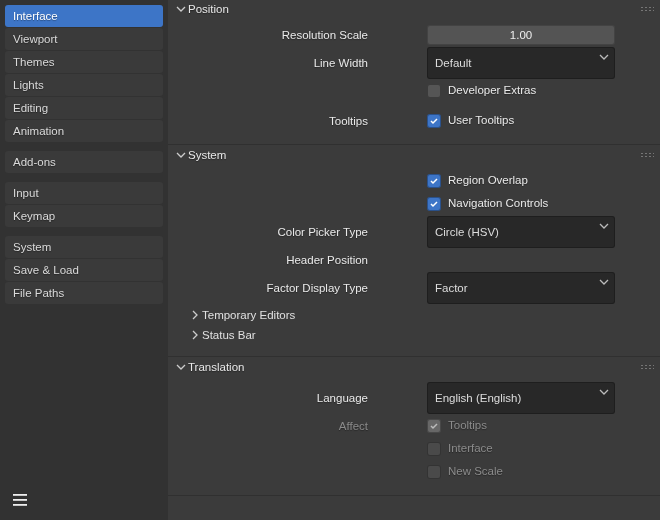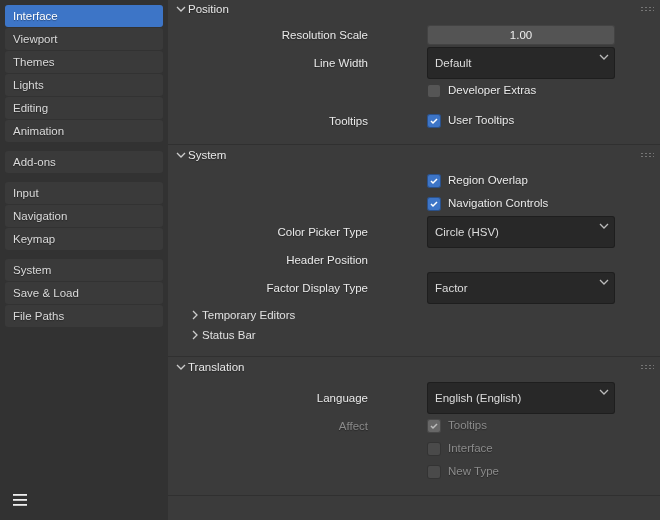--- a/index.html
+++ b/index.html
@@ -145,21 +145,20 @@
     <div class="side-item">Themes</div>
     <div class="side-item">Lights</div>
     <div class="side-item">Editing</div>
     <div class="side-item">Animation</div>
   </div>
   <div class="side-group">
     <div class="side-item">Add-ons</div>
   </div>
   <div class="side-group">
     <div class="side-item">Input</div>
-    <div class="side-item">Navigation</div>
     <div class="side-item">Keymap</div>
   </div>
   <div class="side-group">
     <div class="side-item">System</div>
     <div class="side-item">Save &amp; Load</div>
     <div class="side-item">File Paths</div>
   </div>
 </div>
 
 <div class="main">
@@ -331,21 +330,21 @@
         <span class="label"></span>
         <div class="control-col">
           <span class="chk" style="background:#4a4a4a"></span>
           <span class="chklabel dim">Interface</span>
         </div>
       </div>
       <div class="row">
         <span class="label"></span>
         <div class="control-col">
           <span class="chk" style="background:#4a4a4a"></span>
-          <span class="chklabel dim">New Type</span>
+          <span class="chklabel dim">New Scale</span>
         </div>
       </div>
     </div>
   </div>
 
   <div class="divider"></div>
 
 </div>
 
 <div class="hamburger">

